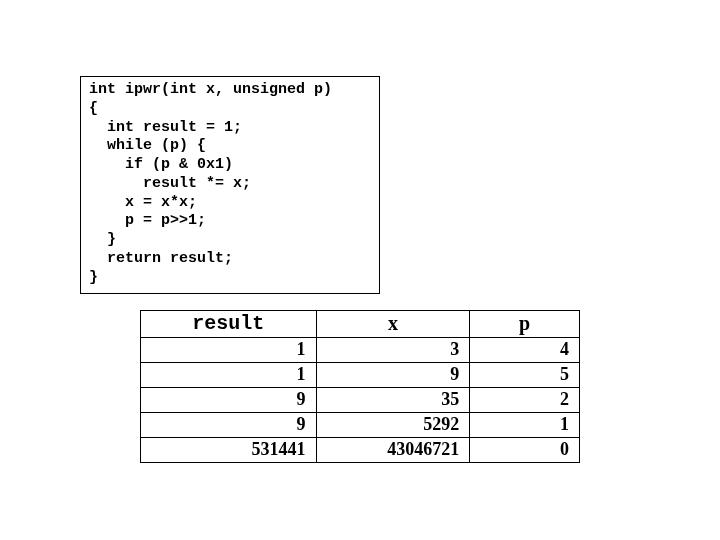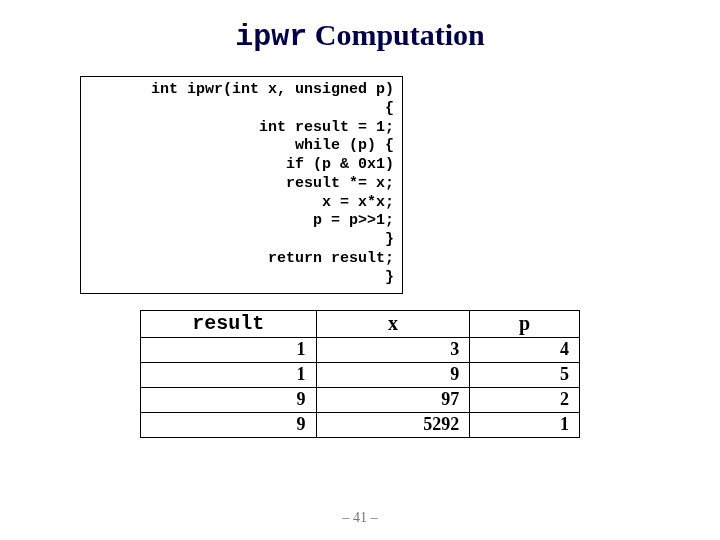--- a/index.html
+++ b/index.html
@@ -28,25 +28,24 @@
     color: #000047;
   }
   .title .mono {
     font-family: "Courier New", Courier, monospace;
     font-weight: bold;
   }
   .codebox {
     position: absolute;
     top: 76px;
     left: 80px;
-    width: 323px;
+    width: 300px;
     border: 1.5px solid #000;
     padding: 4px 8px 6px 8px;
     box-sizing: border-box;
-    text-align: right;
   }
   .codebox pre {
     margin: 0;
     font-family: "Courier New", Courier, monospace;
     font-size: 15px;
     line-height: 1.25;
     font-weight: bold;
     white-space: pre;
   }
   .trace {
@@ -82,23 +81,20 @@
     text-align: center;
     font-size: 14px;
     color: #777;
   }
 </style>
 </head>
 <body>
 
 <div class="slide">
 
-  <div class="title">
-    <span class="mono">ipwr</span><span> Computation</span>
-  </div>
 
   <div class="codebox">
     <pre>int ipwr(int x, unsigned p)
 {
   int result = 1;
   while (p) {
     if (p &amp; 0x1)
       result *= x;
     x = x*x;
     p = p&gt;&gt;1;
@@ -126,26 +122,30 @@
         <td>3</td>
         <td>4</td>
       </tr>
       <tr>
         <td>1</td>
         <td>9</td>
         <td>5</td>
       </tr>
       <tr>
         <td>9</td>
-        <td>97</td>
+        <td>35</td>
         <td>2</td>
       </tr>
       <tr>
         <td>9</td>
         <td>5292</td>
         <td>1</td>
       </tr>
+      <tr>
+        <td>531441</td>
+        <td>43046721</td>
+        <td>0</td>
+      </tr>
     </tbody>
   </table>
 
-  <div class="footer">– 41 –</div>
 
 </div>
 
 </body></html>

